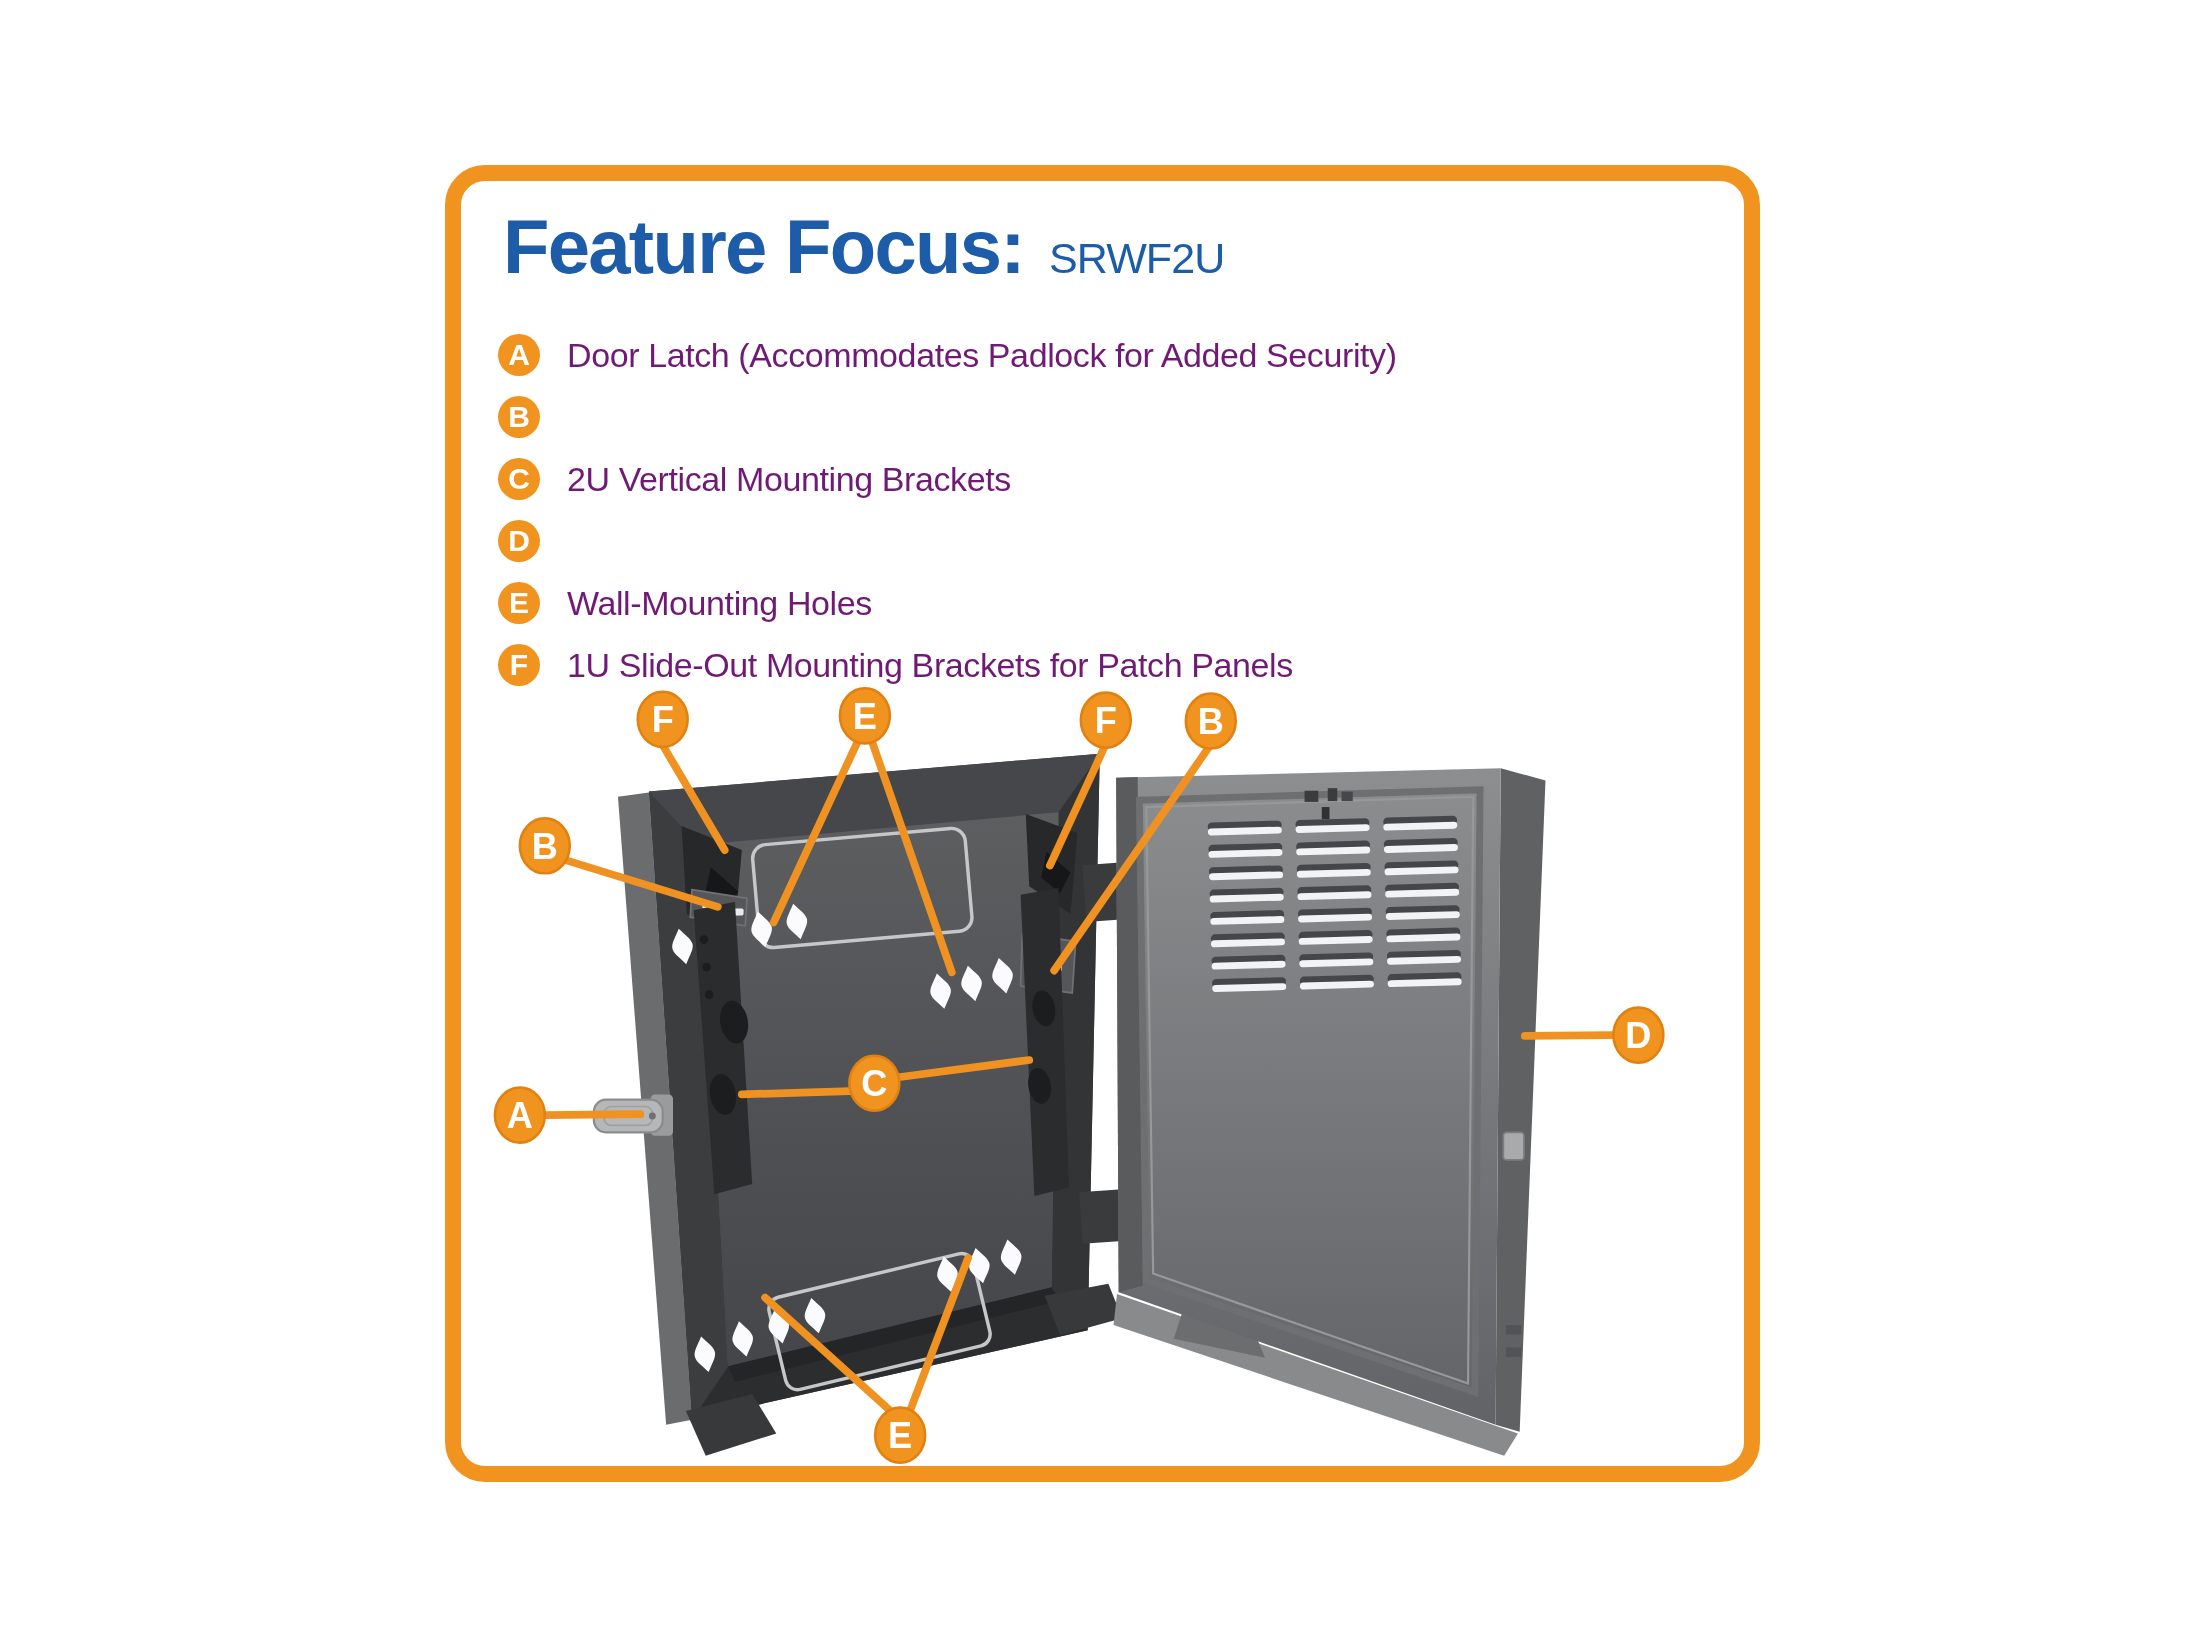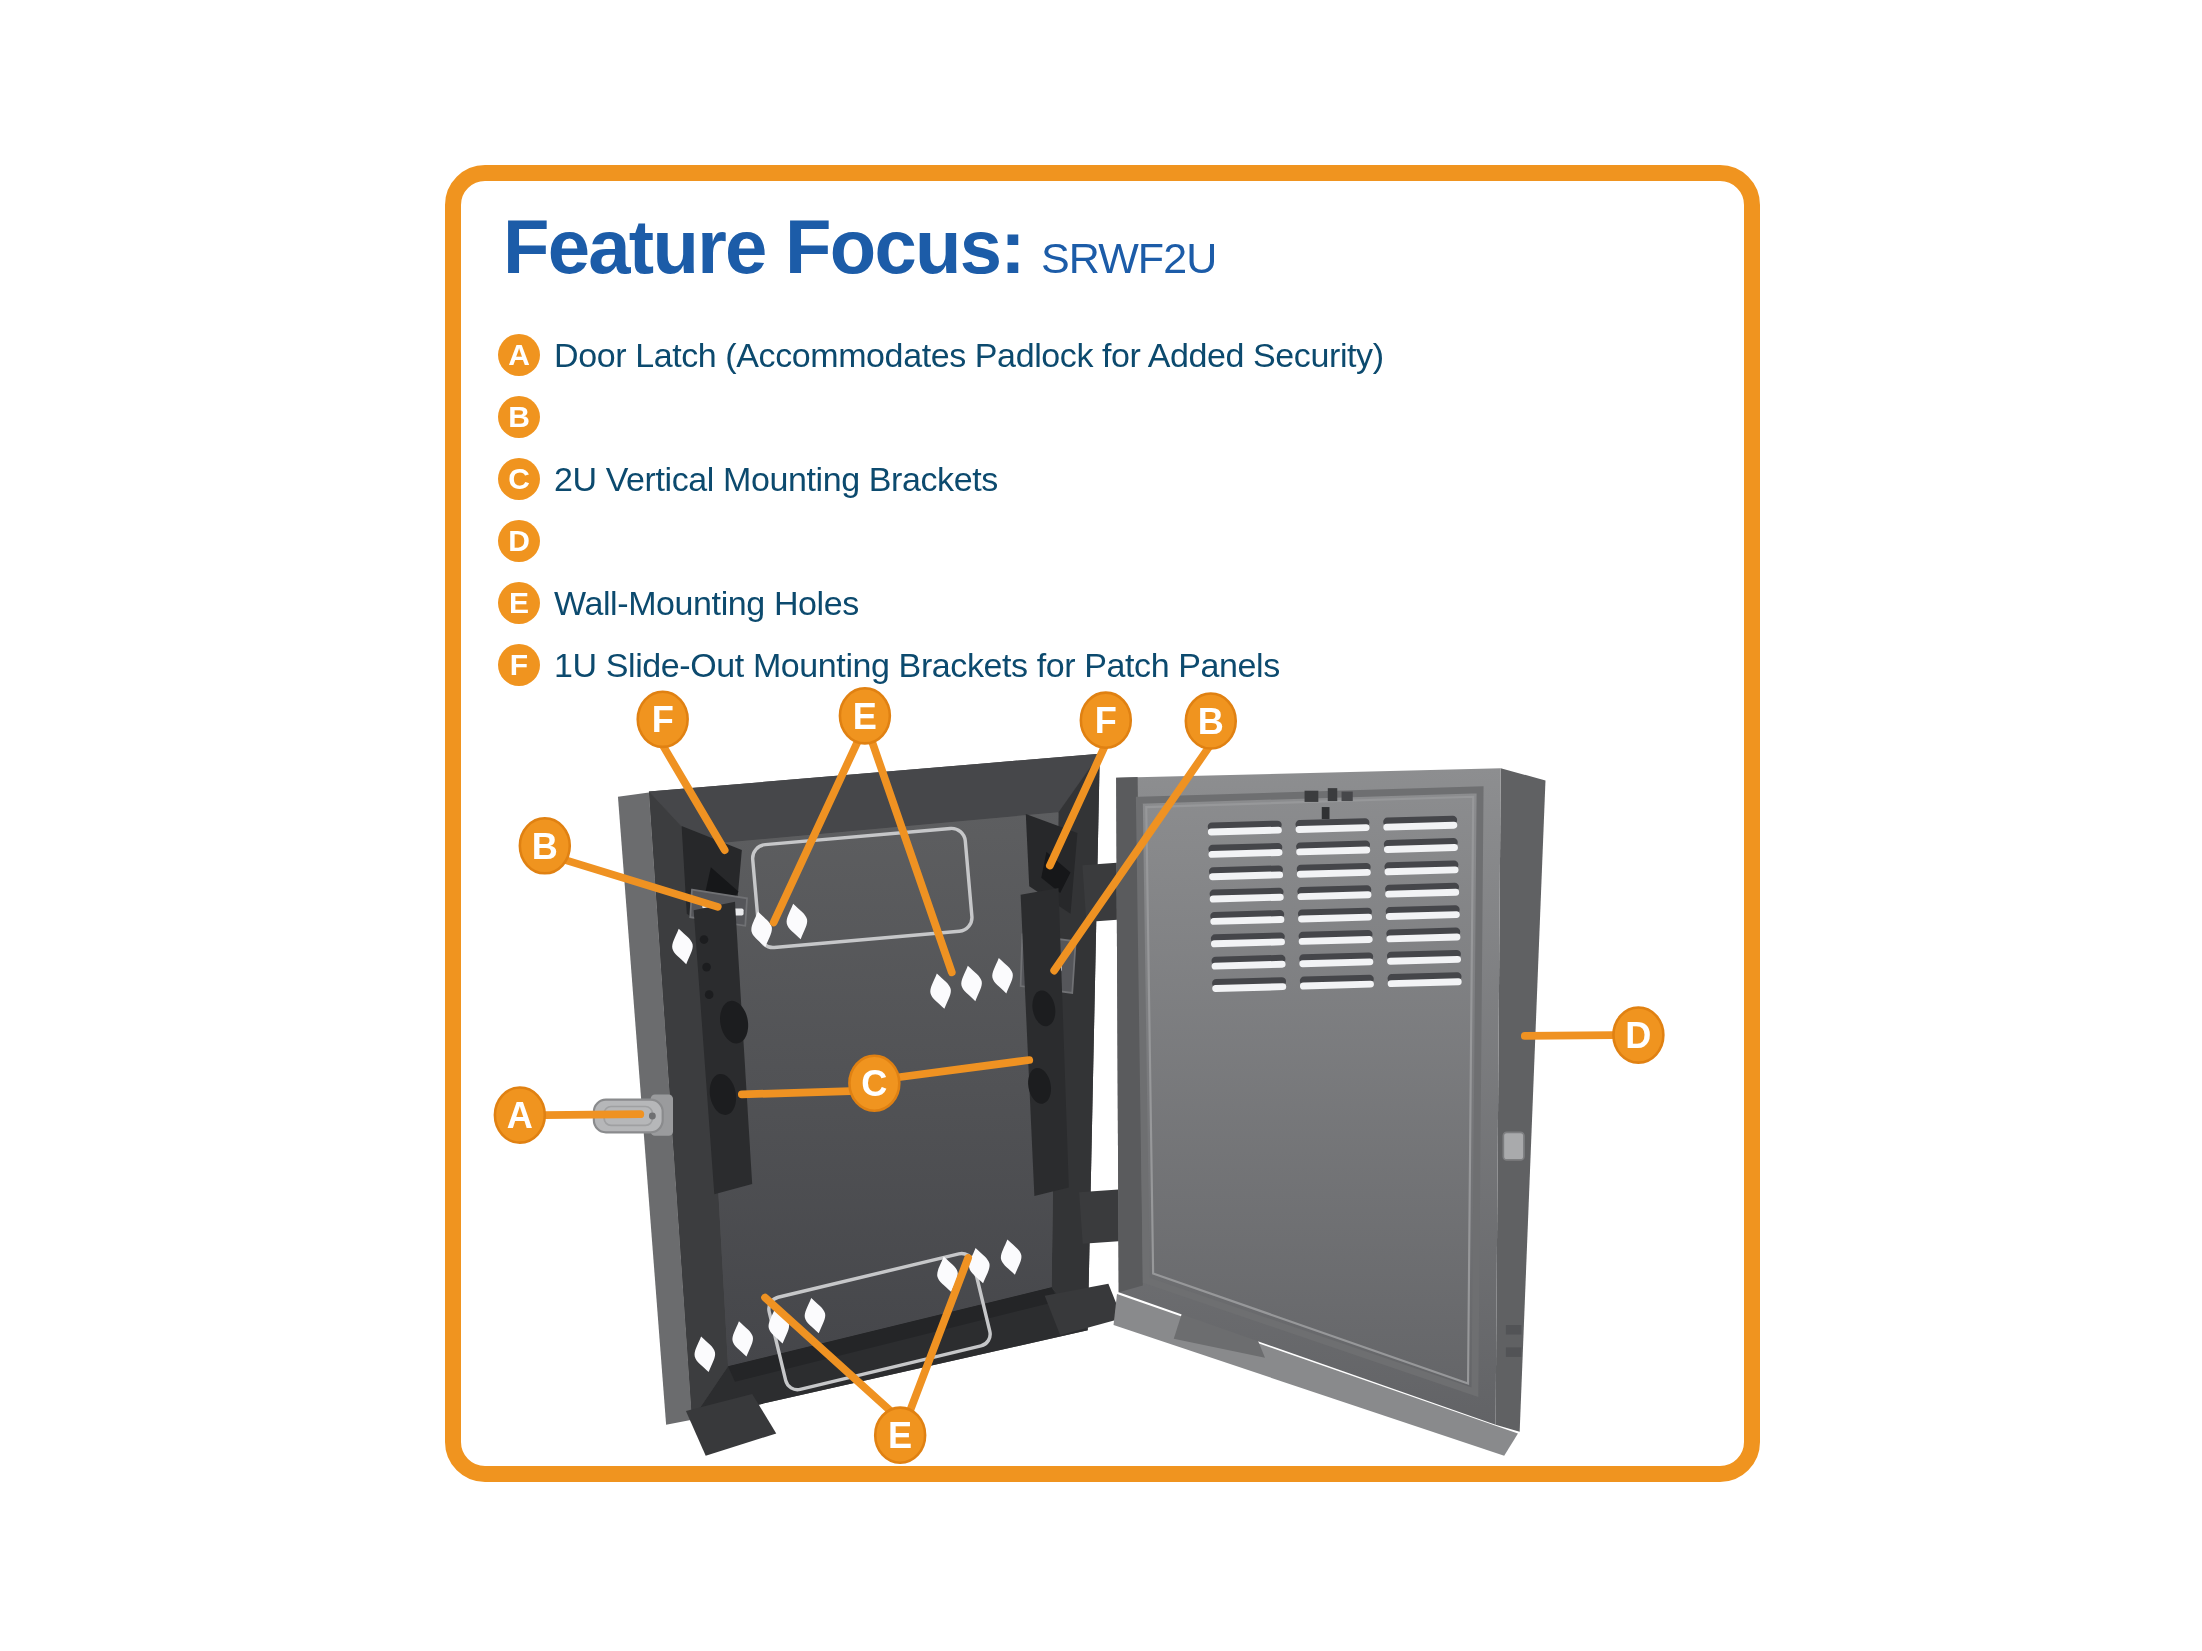--- a/index.html
+++ b/index.html
@@ -5,39 +5,39 @@
   html,body{margin:0;padding:0;background:#ffffff;}
   .page{
     position:relative;width:2203px;height:1652px;background:#ffffff;
     font-family:"Liberation Sans",sans-serif;overflow:hidden;
   }
   .poster-border{
     position:absolute;left:445px;top:165px;width:1315px;height:1317px;
     border:16.3px solid #F0941F;border-radius:40px;box-sizing:border-box;
   }
   .title-row{
-    position:absolute;left:503px;top:209px;display:flex;align-items:baseline;gap:17px;
+    position:absolute;left:503px;top:209px;display:flex;align-items:baseline;gap:25px;
   }
   .title-main{
     font-size:76px;font-weight:bold;color:#1C5CA8;letter-spacing:-1.7px;line-height:1.0;
   }
   .title-model{
     font-size:43px;font-weight:normal;color:#1C5CA8;letter-spacing:-0.9px;
   }
   .feature-list{
     position:absolute;left:498px;top:324px;list-style:none;margin:0;padding:0;
   }
   .feature-row{display:flex;align-items:center;height:62px;}
   .feature-badge{
     flex:0 0 auto;width:42px;height:42px;border-radius:50%;background:#F0941F;
     color:#ffffff;font-weight:bold;font-size:30px;display:flex;align-items:center;
     justify-content:center;line-height:1;
   }
   .feature-label{
-    font-size:34px;color:#0c4a6e;margin-left:14px;letter-spacing:-0.4px;white-space:nowrap;
+    font-size:34px;color:#701a75;margin-left:27px;letter-spacing:-0.4px;white-space:nowrap;
   }
   svg.diagram{position:absolute;left:0;top:0;}
   .callout-letter{
     font-family:"Liberation Sans",sans-serif;font-weight:bold;font-size:42px;fill:#ffffff;
     text-anchor:middle;
   }
 </style>
 </head>
 <body>
 

